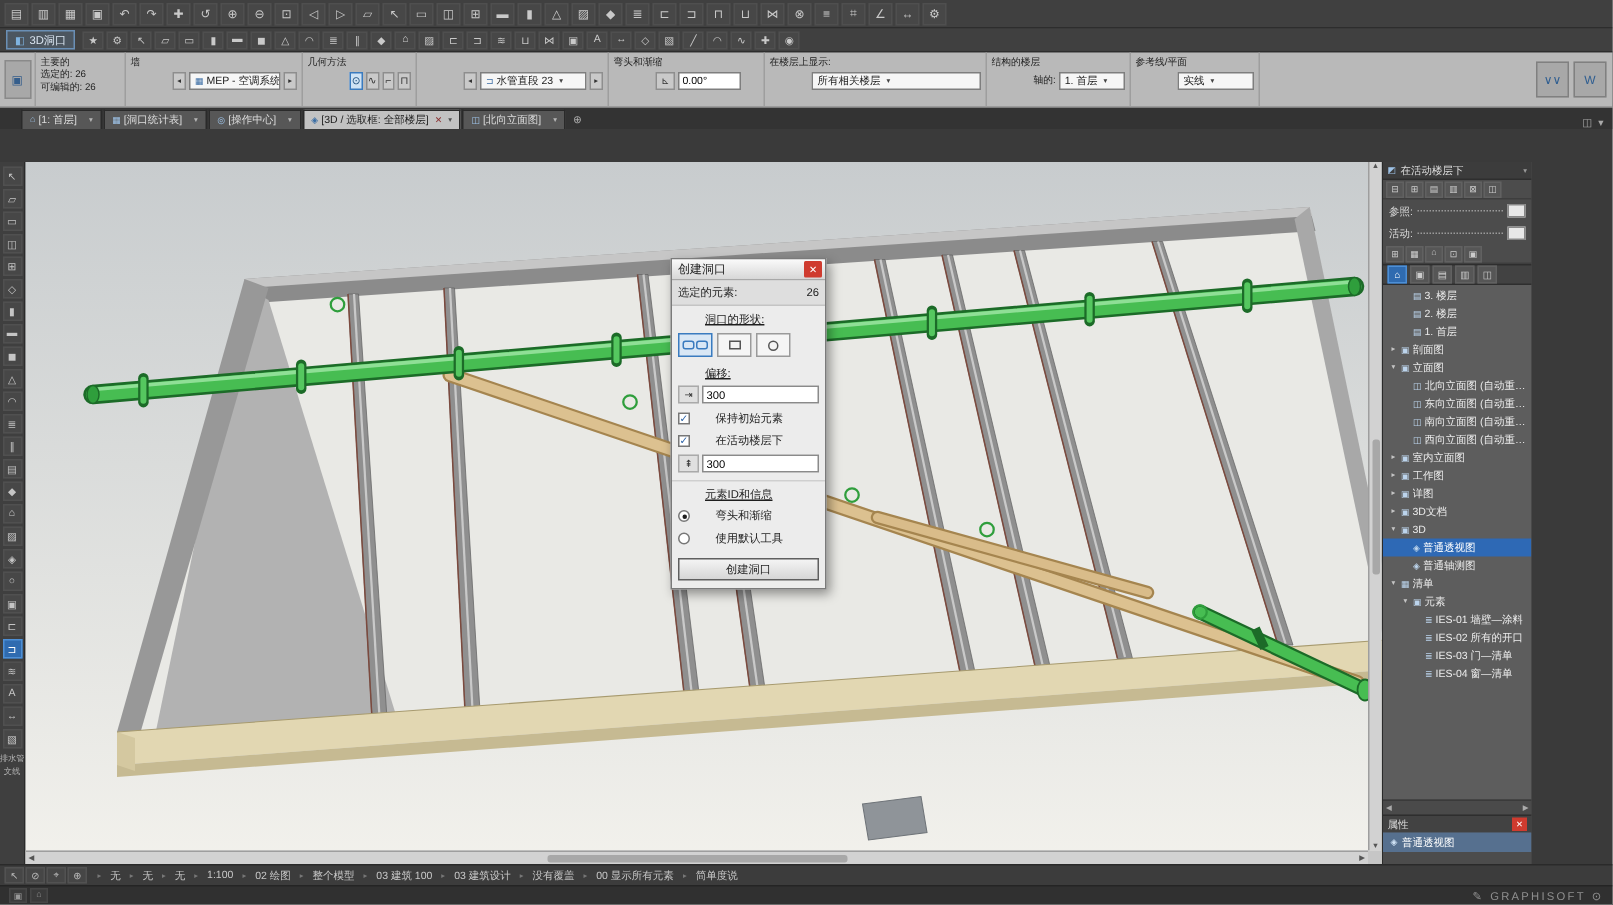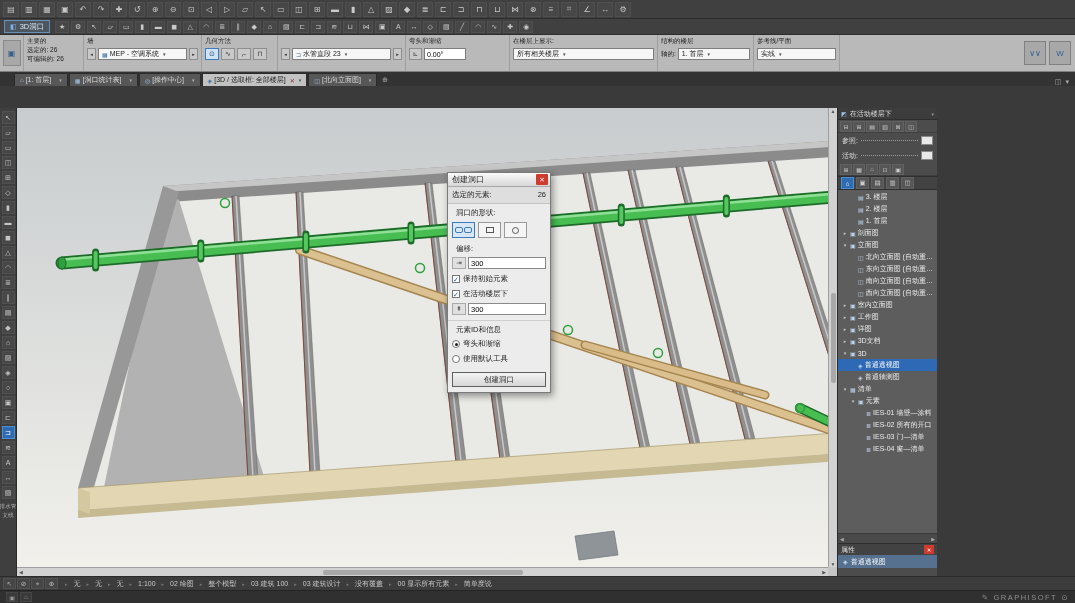--- a/index.html
+++ b/index.html
@@ -21,21 +21,21 @@
   .toolbar.r2{height:16px;}
   .tbi{width:16px;height:15px;background:#474747;border:1px solid #4f4f4f;color:#c9c9c9;font-size:8px;display:flex;align-items:center;justify-content:center;margin:0 1px;}
   .r2 .tbi{width:14px;height:12px;font-size:7px;}
   .opening-btn{height:13px;display:flex;align-items:center;gap:3px;background:#4c5660;border:1px solid #6a8fb5;color:#dbe6f2;font-size:7.5px;padding:0 5px;margin:0 4px 0 2px;}
   .opening-btn .g{color:#7fb3e0;font-size:7px;}
 
   
   .infobar{height:37px;background:#b9b9b9;border-bottom:1px solid #7f7f7f;display:flex;align-items:stretch;font-size:6.5px;color:#1b1b1b;}
   .ib-sec{border-right:1px solid #9e9e9e;padding:2px 3px;display:flex;flex-direction:column;}
   .ib-label{font-size:6.5px;color:#222;height:9px;white-space:nowrap;overflow:hidden;}
-  .ib-ctl{display:flex;align-items:center;gap:2px;margin-top:2px;}
+  .ib-ctl{display:flex;align-items:center;gap:2px;margin-top:2px;margin-left:28px;}
   .ib-menu{width:24px;display:flex;align-items:center;justify-content:center;}
   .ib-menu button{width:18px;height:26px;background:#a8a8a8;border:1px solid #8a8a8a;font-size:8px;color:#355e8c;}
   .ib-mini{font-size:6.5px;color:#222;line-height:8.5px;white-space:nowrap;}
   .dd{background:#f6f6f6;border:1px solid #7e7e7e;height:12px;display:flex;align-items:center;font-size:7px;padding:0 3px;gap:2px;white-space:nowrap;overflow:hidden;}
   .dd::after{content:"▾";font-size:5px;color:#444;margin-left:2px;}
   .dd .dd-ico{color:#3c6ea5;font-size:6px;}
   .mini-btn{width:9px;height:12px;background:#c9c9c9;border:1px solid #8e8e8e;font-size:5px;color:#333;display:flex;align-items:center;justify-content:center;}
   .geo-btn{width:14px;height:12px;background:#c9c9c9;border:1px solid #8e8e8e;font-size:7px;color:#333;display:flex;align-items:center;justify-content:center;}
   .geo-btn.sel{background:#cfe3f5;border-color:#3a7bbf;color:#20507e;}
   .num-in{background:#fff;border:1px solid #7e7e7e;height:12px;font-size:7px;padding:0 2px;width:42px;}
@@ -48,51 +48,51 @@
   .tab{height:13px;background:#575757;color:#ddd;font-size:7px;display:flex;align-items:center;gap:2px;padding:0 5px;border:1px solid #2a2a2a;border-bottom:none;white-space:nowrap;}
   .tab::after{content:"▾";font-size:5px;opacity:.7;margin-left:2px;}
   .tab.act{background:#c2c2c2;color:#1d1d1d;}
   .tab .t-ico{font-size:6px;color:#9ec3e8;}
   .tab.act .t-ico{color:#3a6ea5;}
   .tab .t-close{color:#8a3030;font-size:6px;margin-left:2px;}
   .newtab{width:13px;height:13px;color:#aaa;font-size:7px;display:flex;align-items:center;justify-content:center;}
   .tab-right{margin-left:auto;display:flex;gap:4px;align-items:center;padding:0 6px;color:#aaa;font-size:7px;}
 
   
-  .main{position:absolute;top:108px;left:0;width:937px;height:468px;display:flex;}
+  .main{position:absolute;top:108px;left:0;width:1021px;height:468px;display:flex;}
   .toolbox{width:17px;background:#3f3f3f;border-right:1px solid #2a2a2a;display:flex;flex-direction:column;align-items:center;padding-top:2px;overflow:hidden;}
   .tool{width:13px;height:13px;min-height:13px;margin:1px 0;background:#474747;border:1px solid #505050;color:#c5c5c5;font-size:7px;display:flex;align-items:center;justify-content:center;}
   .tool.sel{background:#2f6bb0;border-color:#4d8fd6;color:#fff;}
   .tool-label{font-size:5.5px;color:#b5b5b5;margin-top:3px;text-align:center;line-height:6px;white-space:nowrap;}
 
   .viewport{flex:1;position:relative;background:linear-gradient(#c8cccf,#f1f1ee);overflow:hidden;}
   .viewport svg{position:absolute;left:0;top:0;}
   .vscroll{position:absolute;right:0;top:0;bottom:9px;width:9px;background:#d2d2d2;border-left:1px solid #9e9e9e;display:flex;flex-direction:column;align-items:center;justify-content:space-between;font-size:5px;color:#555;}
   .hscroll{position:absolute;left:0;right:9px;bottom:0;height:9px;background:#d2d2d2;border-top:1px solid #9e9e9e;display:flex;align-items:center;justify-content:space-between;font-size:5px;color:#555;padding:0 2px;}
   .thumb-v{width:5px;height:90px;background:#a8a8a8;border-radius:2px;}
   .thumb-h{width:200px;height:5px;background:#a8a8a8;border-radius:2px;}
   .corner{position:absolute;right:0;bottom:0;width:9px;height:9px;background:#c6c6c6;}
 
   
   .dialog{position:absolute;left:430px;top:64px;width:104px;background:#ececec;border:1px solid #7a7a7a;box-shadow:2px 3px 7px rgba(0,0,0,.4);font-size:8px;color:#1e1e1e;}
   .dlg-title{height:14px;background:linear-gradient(#fafafa,#d7d7d7);border-bottom:1px solid #a8a8a8;display:flex;align-items:center;padding:0 2px 0 4px;font-size:8px;}
   .dlg-close{margin-left:auto;width:12px;height:11px;background:#cf3b2f;color:#fff;font-size:6.5px;display:flex;align-items:center;justify-content:center;border-radius:1px;}
   .dlg-sel{display:flex;justify-content:space-between;padding:3px 4px;background:#dedede;border-bottom:1px solid #c4c4c4;font-size:7.5px;}
-  .dlg-label{padding:4px 8px 1px;font-size:7.5px;}
+  .dlg-label{padding:4px 22px 1px;font-size:7.5px;text-decoration:underline;}
   .dlg-label.strong{border-top:1px solid #cfcfcf;margin-top:3px;}
   .shape-row{display:flex;gap:3px;padding:3px 4px 2px;}
   .shape-btn{width:23px;height:16px;border:1px solid #9a9a9a;background:#f5f5f5;display:flex;align-items:center;justify-content:center;gap:1px;}
   .shape-btn.active{border-color:#3a7bbf;background:#d9e7f5;}
   .sh-rr{width:8px;height:6px;border:1px solid #3a7bbf;border-radius:2px;}
   .sh-rect{width:8px;height:6px;border:1px solid #555;}
   .sh-circ{width:7px;height:7px;border:1px solid #555;border-radius:50%;}
   .input-row{display:flex;align-items:center;gap:2px;padding:2px 4px;}
   .in-icon{width:14px;height:12px;border:1px solid #aaa;background:#e0e0e0;font-size:6.5px;display:flex;align-items:center;justify-content:center;color:#333;}
   .dlg-input{flex:1;min-width:0;height:12px;border:1px solid #8a8a8a;background:#fff;font-size:7.5px;padding:0 2px;}
-  .chk-row,.radio-row{display:flex;align-items:center;gap:3px;padding:2.5px 4px;font-size:7.5px;}
+  .chk-row,.radio-row{display:flex;align-items:center;gap:17px;padding:2.5px 4px;font-size:7.5px;}
   .chk{width:8px;height:8px;border:1px solid #777;background:#fff;color:#2a62a8;font-size:7px;line-height:7px;text-align:center;flex:none;}
   .rad{width:8px;height:8px;border:1px solid #777;border-radius:50%;background:#fff;position:relative;flex:none;}
   .rad.on::after{content:"";position:absolute;left:2px;top:2px;width:3px;height:3px;border-radius:50%;background:#1e1e1e;}
   .dlg-create{display:block;margin:6px 4px 5px;width:calc(100% - 8px);height:15px;border:1px solid #5f5f5f;background:linear-gradient(#f4f4f4,#d6d6d6);font-size:7.5px;color:#1e1e1e;}
 
   
   .rpanel{width:100px;background:#4c4c4c;border-left:1px solid #2a2a2a;display:flex;flex-direction:column;color:#ddd;font-size:7px;overflow:hidden;}
   .rp-header{height:12px;background:#3c3c3c;display:flex;align-items:center;gap:3px;padding:0 3px;border-bottom:1px solid #2e2e2e;}
   .rp-header .hico{color:#9ec3e8;font-size:6px;}
   .rp-header::after{content:"▾";margin-left:auto;font-size:5px;color:#999;}

